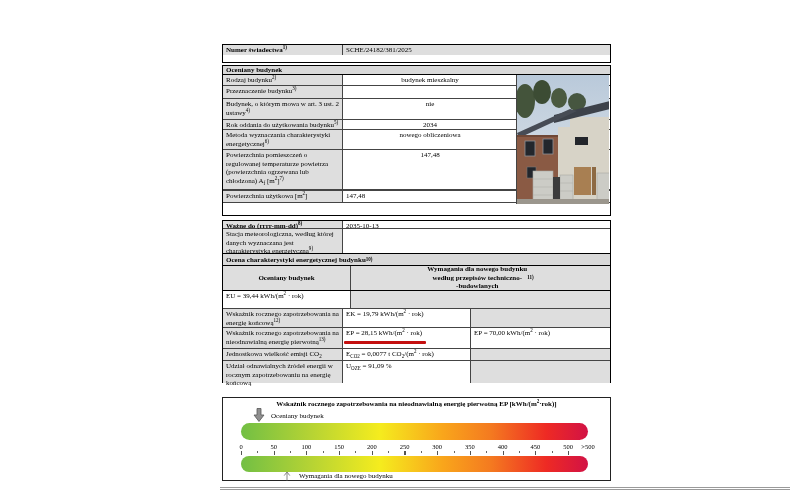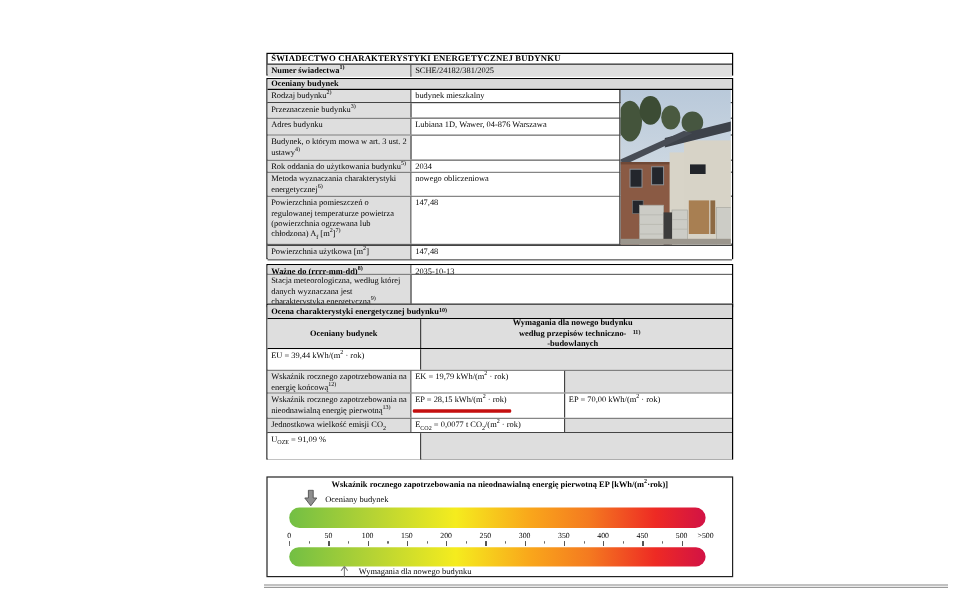--- a/index.html
+++ b/index.html
@@ -4,21 +4,21 @@
 <style>
   * { margin:0; padding:0; box-sizing:border-box; }
   html,body { width:800px; height:493px; background:#fff; }
   body { position:relative; overflow:hidden; font-family:"Liberation Serif","DejaVu Serif",serif; color:#000; font-size:7px; }
   #doc { position:absolute; left:222px; top:44px; width:389px; }
   .blk { position:absolute; left:0; width:389px; border:1.5px solid #000; background:#fff; }
   .row { display:flex; border-bottom:1px solid #444; }
   .row:last-child { border-bottom:none; }
   .lbl { width:120px; background:#dedede; padding:1px 3px; border-right:1px solid #444; line-height:1.22; }
   .val { flex:1; background:#fff; padding:1px 3px; line-height:1.22; }
-  .val.mid { flex:none; width:175px; border-right:1px solid #444; }
+  .val.mid { flex:none; width:175px; border-right:1px solid #444;text-align:center; }
   .bold { font-weight:bold; }
   .titlebar { height:9px; display:flex; align-items:center; padding:0 3px; font-weight:bold; font-size:7.2px; letter-spacing:.2px; border-bottom:1.2px solid #000; }
   .sechdr { display:flex; align-items:center; padding:0 3px; font-weight:bold; background:#d9d9d9; border-bottom:1.2px solid #000; }
   sup { font-size:.72em; vertical-align:super; line-height:0; }
   sub { font-size:.72em; vertical-align:sub; line-height:0; }
   .photo { position:absolute; left:293px; top:9px; width:93px; height:129px; border-left:1px solid #444; overflow:hidden; }
   
   .acell-l { width:120px; background:#dedede; padding:1px 3px; border-right:1px solid #444; line-height:1.22; }
   .acell-m { width:128px; background:#fff; padding:1px 3px; border-right:1px solid #444; line-height:1.25; position:relative; }
   .acell-r { flex:1; background:#dedede; padding:1px 3px; line-height:1.22; }
@@ -41,42 +41,38 @@
   #new-arrow { position:absolute; top:73px; width:10px; height:10px; }
   #new-label { position:absolute; top:74px; left:76px; }
   #page-sep { position:absolute; left:220px; top:487px; width:570px; height:3px; border-top:1px solid #9a9a9a; border-bottom:1px solid #9a9a9a; }
 </style>
 </head>
 <body>
 
 <div id="doc">
 
   <div class="blk" style="top:0;height:19px">
-    <div class="titlebar">ŚWIADECTWO CHARAKTERYSTYKI ENERGETYCZNEJ BUDYNKU</div>
     <div class="row" style="height:10px">
       <div class="lbl bold">Numer świadectwa<sup>1)</sup></div>
       <div class="val" style="background:#dedede">SCHE/24182/381/2025</div>
     </div>
   </div>
 
   <div class="blk" style="top:21px;height:151px">
     <div class="sechdr" style="height:9px">Oceniany budynek</div>
     <div class="row" style="height:11px">
       <div class="lbl">Rodzaj budynku<sup>2)</sup></div>
       <div class="val mid">budynek mieszkalny</div>
     </div>
     <div class="row" style="height:13px">
       <div class="lbl">Przeznaczenie budynku<sup>3)</sup></div>
     </div>
-    <div class="row" style="height:14px">
-      <div class="lbl">Adres budynku</div>
-      <div class="val mid">Lubiana 1D, Wawer, 04-876 Warszawa</div>
-    </div>
     <div class="row" style="height:21px">
       <div class="lbl">Budynek, o którym mowa w art. 3 ust. 2 ustawy<sup>4)</sup></div>
+      <div class="val mid">nie</div>
     </div>
     <div class="row" style="height:10px">
       <div class="lbl">Rok oddania do użytkowania budynku<sup>5)</sup></div>
       <div class="val mid">2034</div>
     </div>
     <div class="row" style="height:20px">
       <div class="lbl">Metoda wyznaczania charakterystyki energetycznej<sup>6)</sup></div>
       <div class="val mid">nowego obliczeniowa</div>
     </div>
     <div class="row" style="height:40px">
@@ -159,20 +155,21 @@
         <div id="ep-underline" style="background: rgb(196, 15, 15);"></div>
       </div>
       <div class="acell-r white">EP = 70,00 kWh/(m<sup>2</sup> · rok)</div>
     </div>
     <div class="row" style="height:12px">
       <div class="acell-l">Jednostkowa wielkość emisji CO<sub>2</sub></div>
       <div class="acell-m">E<sub>CO2</sub> = 0,0077 t CO<sub>2</sub>/(m<sup>2</sup> · rok)</div>
       <div class="acell-r"></div>
     </div>
     <div class="row" style="height:22px">
+      <div class="acell-l">Udział odnawialnych źródeł energii w rocznym zapotrzebowaniu na energię końcową</div>
       <div class="acell-m">U<sub>OZE</sub> = 91,09 %</div>
       <div class="acell-r"></div>
     </div>
   </div>
 
   <div class="blk" id="chart" style="top:353px;height:84px">
     <div class="ctitle">Wskaźnik rocznego zapotrzebowania na nieodnawialną energię pierwotną EP [kWh/(m<sup>2</sup>·rok)]</div>
 
     <div id="assessed-arrow" style="left: 30.4101px;">
       <svg width="12" height="14" viewBox="0 0 12 14">

